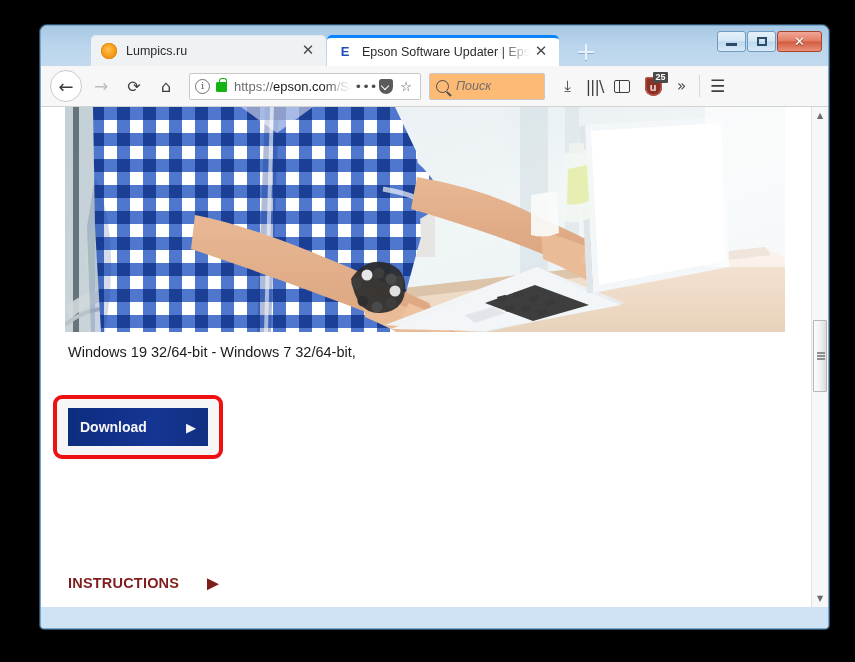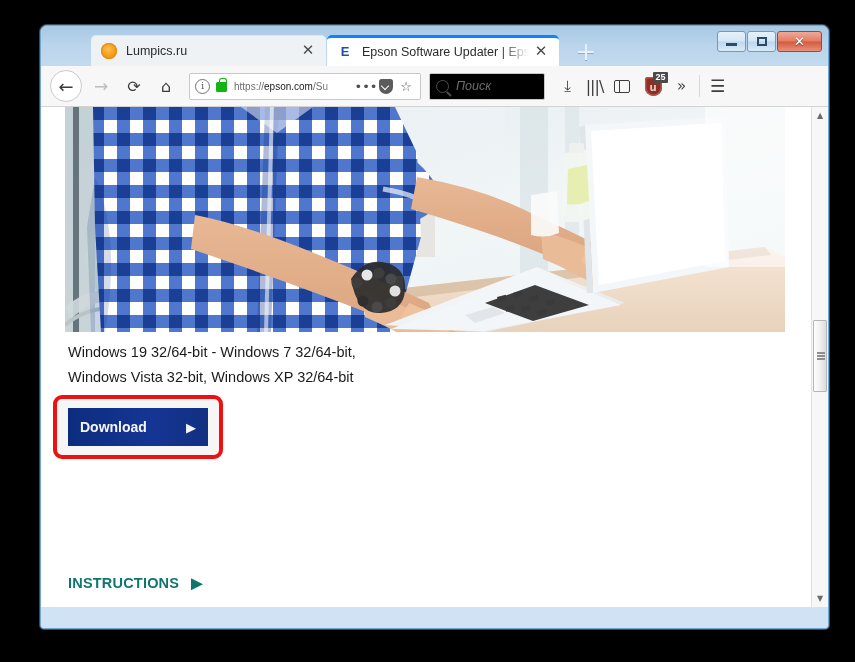--- a/index.html
+++ b/index.html
@@ -193,21 +193,21 @@
     position: absolute;
     left: 2.5px; top: -4px;
     width: 6px; height: 6px;
     border: 1.6px solid #13b413;
     border-bottom: none;
     border-radius: 3px 3px 0 0;
   }
   #url-text {
     flex: 1 1 auto;
     margin-left: 7px;
-    font-size: 10px;
+    font-size: 13px;
     color: #6d6d6d;
     white-space: nowrap;
     overflow: hidden;
     -webkit-mask-image: linear-gradient(to right, #000 72%, transparent 97%);
     mask-image: linear-gradient(to right, #000 72%, transparent 97%);
   }
   #url-text b { color: #1a1a1a; font-weight: normal; }
   .url-act {
     flex: 0 0 auto;
     width: 20px; height: 22px;
@@ -229,21 +229,21 @@
     border-left: 1.6px solid #fff;
     border-bottom: 1.6px solid #fff;
     transform: rotate(-45deg);
   }
 
   #search-bar {
     flex: 0 0 auto;
     width: 116px;
     height: 27px;
     margin-left: 8px;
-    background: #000000;
+    background: #fdba74;
     border: 1px solid #c8c8c8;
     border-radius: 2px;
     display: flex;
     align-items: center;
     padding-left: 6px;
     text-align: right;
   }
   #search-icon {
     width: 13px; height: 13px;
     border: 1.7px solid #4d4d4d;
@@ -374,24 +374,24 @@
     font-family: "Liberation Sans", sans-serif;
   }
   #download-label { flex: 1 1 auto; font-weight: bold; }
   #download-arrow { font-size: 13px; }
 
   #instructions-row {
     position: absolute;
     left: 27px; top: 468px;
     display: flex;
     align-items: center;
-    gap: 12px;
+    gap: 28px;
     font-size: 14.5px;
     font-weight: bold;
-    color: #0f766e;
+    color: #7f1d1d;
     letter-spacing: .2px;
   }
 
   
   #annotation-box {
     position: absolute;
     left: 12px; top: 288px;
     width: 170px; height: 64px;
     border: 4px solid #ee1111;
     border-radius: 9px;
@@ -615,21 +615,20 @@
           <path d="M503 62 L522 58 L524 94 q-11 5 -22 3 Z" fill="#dfe87a" opacity="0.55"></path>
           <rect x="504" y="36" width="15" height="10" rx="2" fill="#eef2ef"></rect>
           <path d="M466 88 L492 84 L494 126 q-14 6 -28 2 Z" fill="#fafbfa" opacity="0.92"></path>
 
           <rect x="640" y="0" width="80" height="160" fill="#ffffff" opacity="0.55"></rect>
         </svg>
       </div>
 
       <div id="os-support">
         <div>Windows 19 32/64-bit - Windows 7 32/64-bit,</div>
-        <div>Windows Vista 32-bit, Windows XP 32/64-bit</div>
       </div>
 
       <div id="download-button">
         <span id="download-label">Download</span>
         <span id="download-arrow">▶</span>
       </div>
 
       <div id="annotation-box"></div>
 
       <div id="instructions-row">

